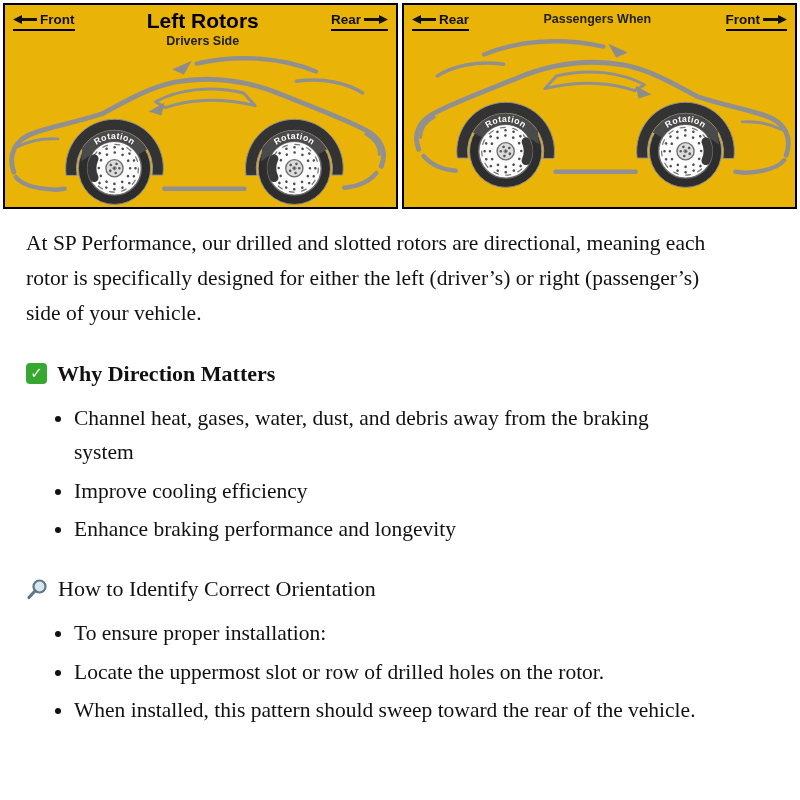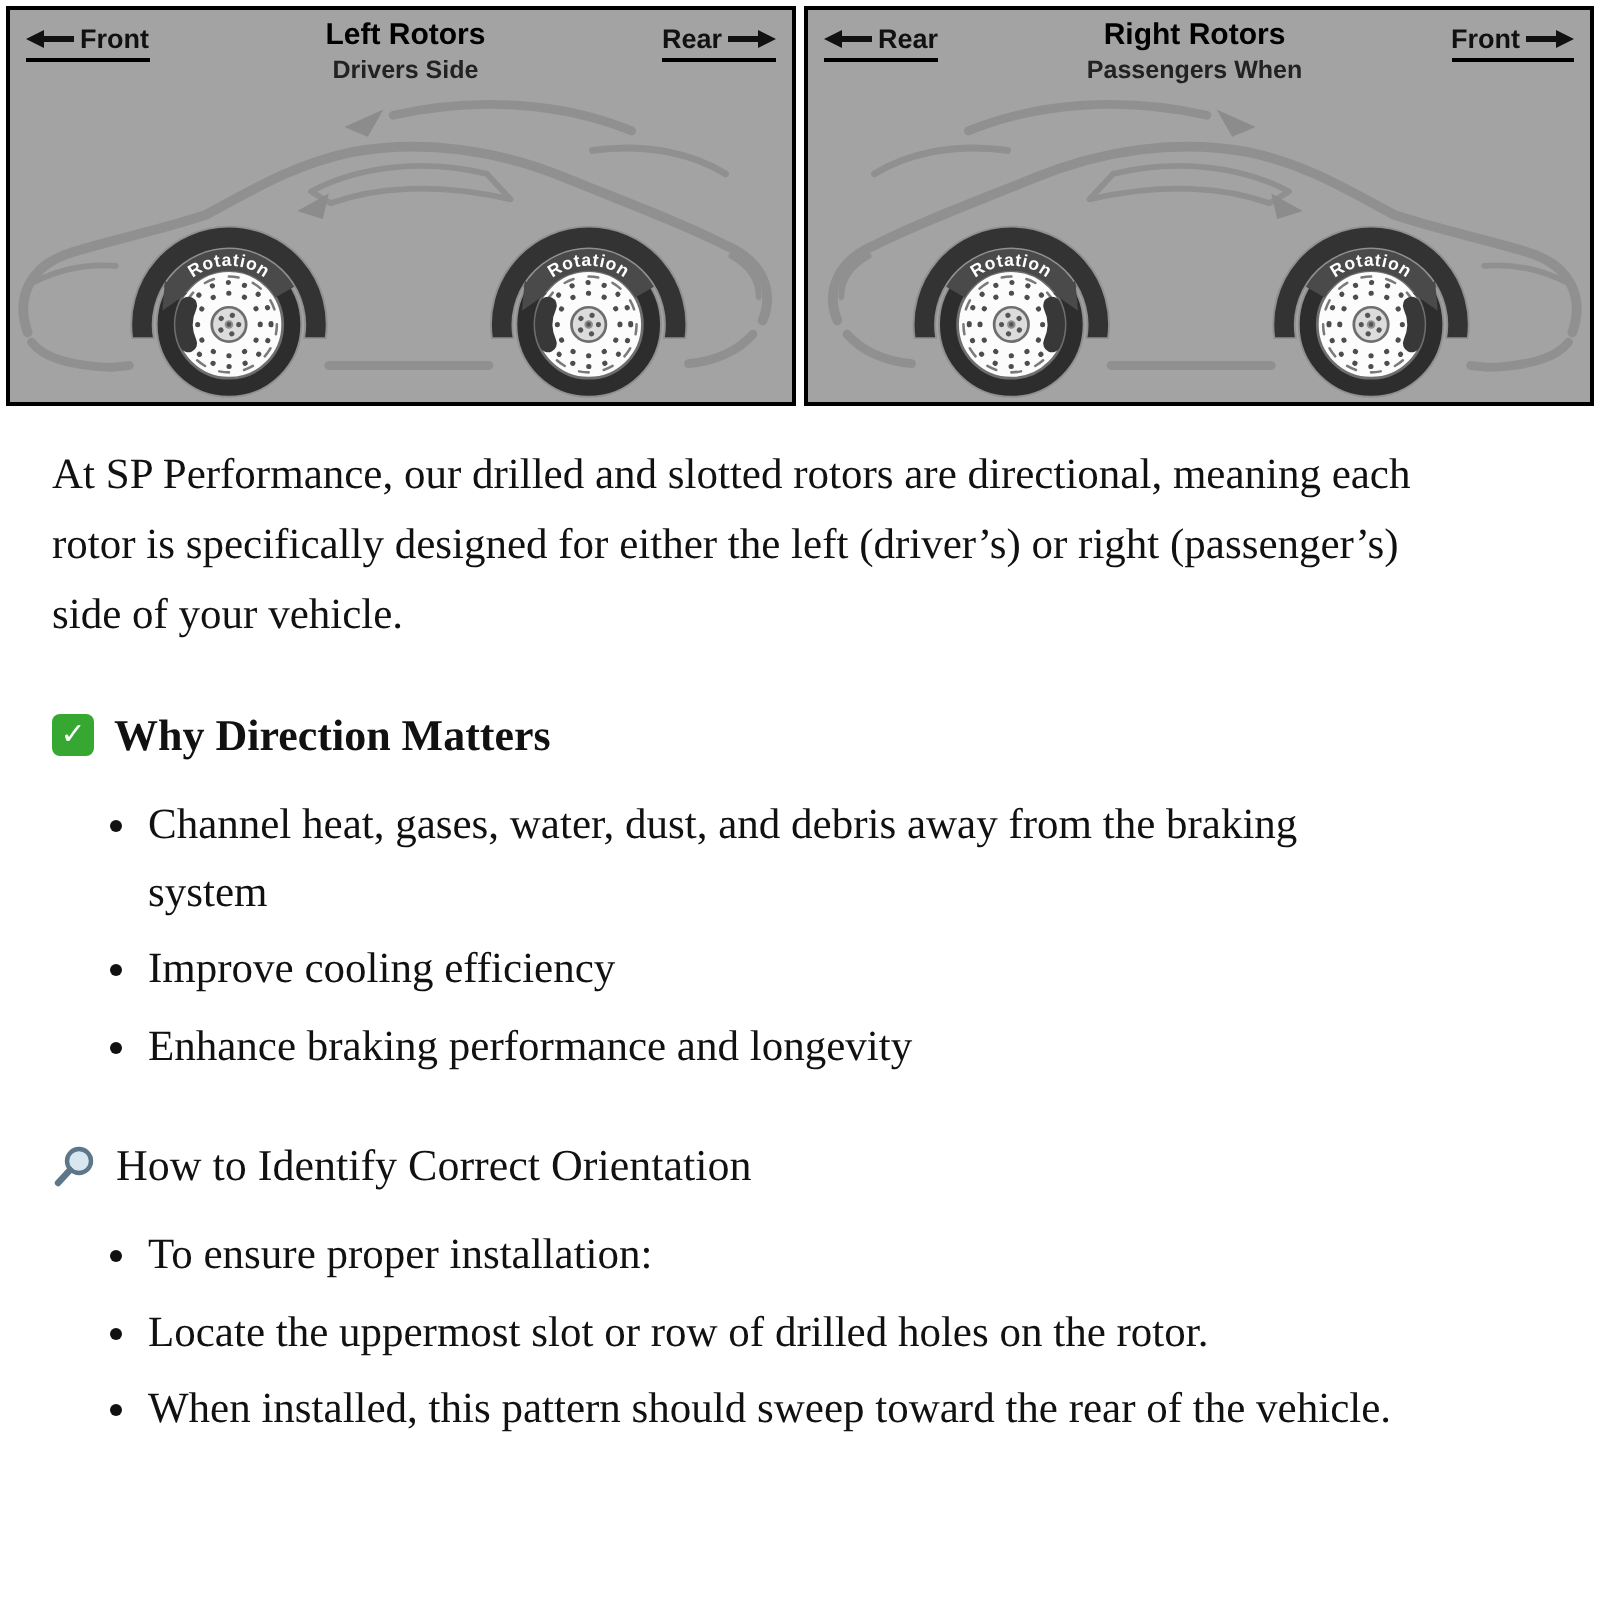--- a/index.html
+++ b/index.html
@@ -1,28 +1,28 @@
 <!DOCTYPE html>
 <html><head>
 <meta charset="utf-8">
 <style>
   html,body{margin:0;padding:0;background:#ffffff;}
   .page{width:800px;min-height:800px;background:#fff;box-sizing:border-box;padding:3px 0 20px 0;
         font-family:"Liberation Serif", serif;color:#111;}
 
   
   .diagram{display:flex;gap:4px;padding:0 3px;}
-  .panel{flex:1;border:2px solid #000;background:#a3a3a3;box-sizing:border-box;}
+  .panel{flex:1;border:2px solid #000;background:#eab308;box-sizing:border-box;}
   .panel-header{display:flex;justify-content:space-between;align-items:flex-start;
                 padding:5px 8px 0 8px;font-family:"Liberation Sans", sans-serif;}
   .dir-label{display:inline-flex;align-items:center;gap:3px;font-weight:bold;font-size:13.5px;
              border-bottom:2px solid #000;padding-bottom:2px;margin-top:2px;color:#111;}
   .dir-arrow{display:block;}
   .panel-title-wrap{text-align:center;}
-  .panel-title{font-weight:bold;font-size:15px;line-height:1.05;color:#000;}
+  .panel-title{font-weight:bold;font-size:21px;line-height:1.05;color:#000;}
   .panel-subtitle{font-weight:bold;font-size:12.5px;margin-top:2px;color:#222;}
   .car-svg{display:block;width:100%;height:auto;}
   .rot-band{fill:none;stroke:#4a4a4a;stroke-width:11;}
   .rot-text{font-family:"Liberation Sans", sans-serif;font-size:9px;font-weight:bold;fill:#ffffff;letter-spacing:.4px;}
 
   
   .article{padding:0 26px;}
   .intro{font-size:21.5px;line-height:1.62;max-width:692px;margin:17px 0 0 0;}
   .h-row{display:flex;align-items:center;gap:10px;margin:30px 0 0 0;}
   .h-row .h-text{font-size:22px;}
@@ -117,21 +117,20 @@
 
     <div class="panel">
       <div class="panel-header">
         <span class="dir-label">
           <svg class="dir-arrow" width="24" height="9" viewBox="0 0 24 9">
               <path d="M0 4.5 L9 0 L9 3 L24 3 L24 6 L9 6 L9 9 Z" fill="#111"></path>
             </svg>
           <span>Rear</span>
         </span>
         <div class="panel-title-wrap">
-          <div class="panel-title">Right Rotors</div>
           <div class="panel-subtitle">Passengers When</div>
         </div>
         <span class="dir-label">
           <span>Front</span>
           <svg class="dir-arrow" width="24" height="9" viewBox="0 0 24 9">
               <path d="M24 4.5 L15 0 L15 3 L0 3 L0 6 L15 6 L15 9 Z" fill="#111"></path>
             </svg>
         </span>
       </div>
 

